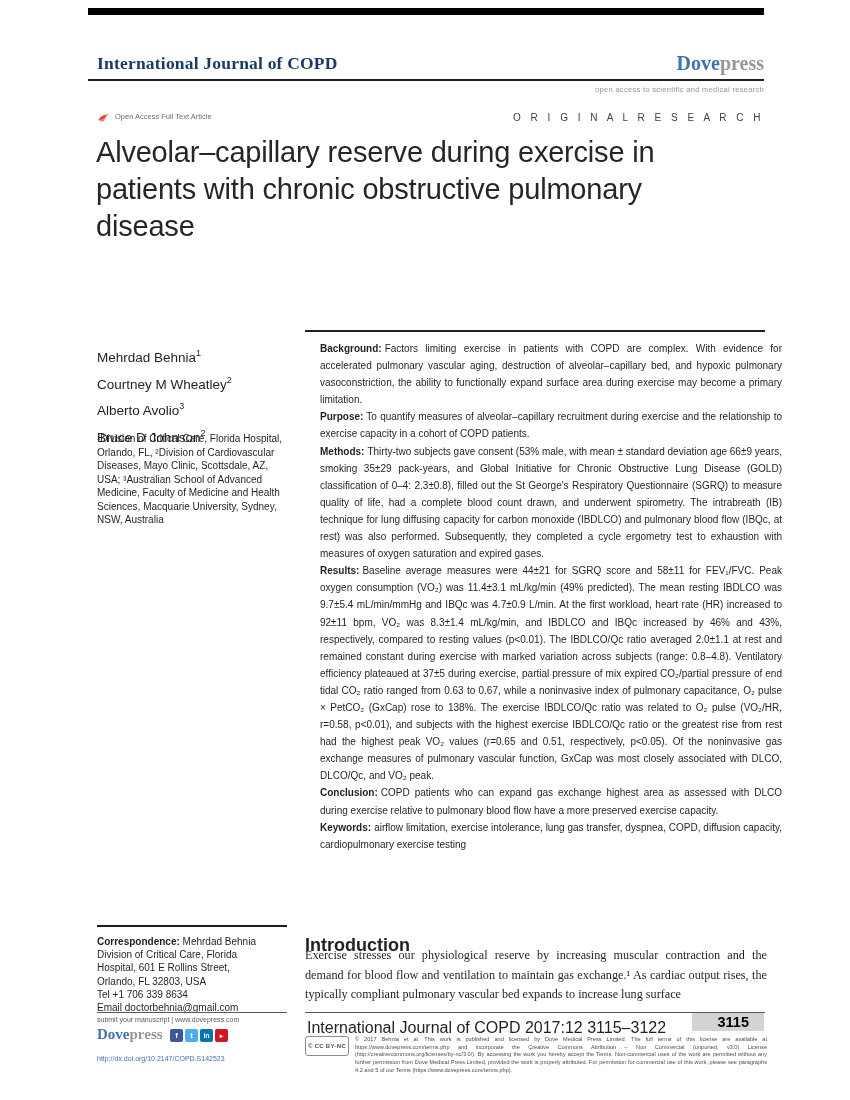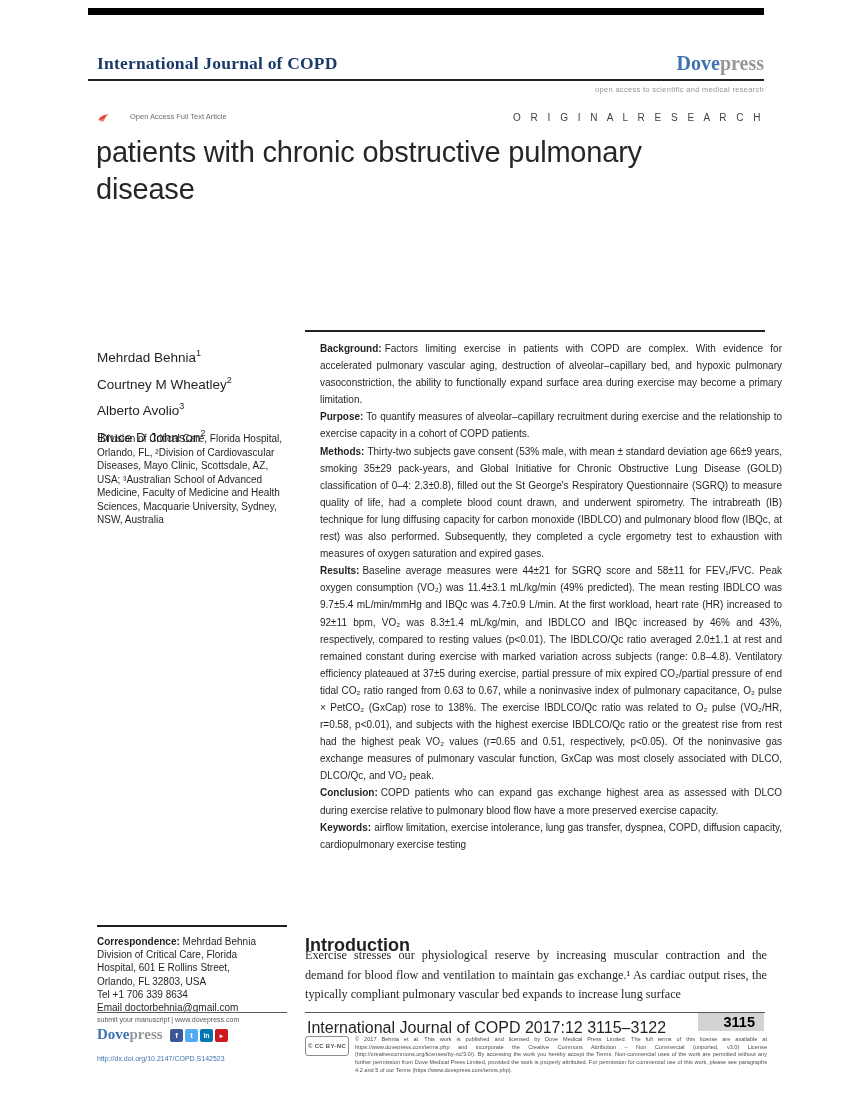--- a/index.html
+++ b/index.html
@@ -15,21 +15,21 @@
   .journal-name {
     left: 97px; top: 53px; font-family: "Liberation Serif", serif;
     font-weight: bold; font-size: 17.5px; color: #1b3a68; letter-spacing: 0.2px;
   }
   .header-rule { left: 88px; top: 79px; width: 676px; height: 1.5px; background: #231f20; }
   .dove-logo { right: 86px; top: 52px; font-family: "Liberation Serif", serif; font-size: 20px; font-weight: bold; }
   .dove-logo .dove { color: #4072b0; }
   .dove-logo .press { color: #95979a; font-weight: bold; }
   .tagline { right: 86px; top: 85px; font-size: 7.5px; color: #939598; letter-spacing: 0.3px; }
 
-  .open-access-row { left: 97px; top: 110px; display: flex; align-items: center; gap: 20px; }
+  .open-access-row { left: 97px; top: 110px; display: flex; align-items: center; gap: 5px; }
   .oa-icon { width: 13px; height: 13px; display: inline-block; }
   .oa-label { font-size: 7.5px; color: #6d6e71; }
   .article-type { right: 86px; top: 112px; font-size: 10px; letter-spacing: 3.5px; color: #414042; }
 
   
   .title { left: 96px; top: 134px; width: 660px; font-size: 29px; line-height: 37px; color: #262626; letter-spacing: -0.2px; }
   .authors { left: 97px; top: 342px; font-size: 13.5px; line-height: 22px; color: #231f20; }
   .authors sup { font-size: 9px; }
   .affiliations { left: 97px; top: 432px; width: 192px; font-size: 10px; line-height: 13.5px; color: #231f20; }
 
@@ -71,21 +71,21 @@
   .li { background: #0077b5; font-size: 7px; }
   .yt { background: #cc181e; font-size: 6px; }
   .doi { left: 97px; top: 1055px; font-size: 7px; color: #4072b0; }
 
   
   .footer-right-rule { left: 305px; top: 1012px; width: 460px; height: 1px; background: #58595b; }
   .citation { left: 307px; top: 1019px; font-size: 16px; color: #231f20; }
   .page-badge {
     right: 86px; top: 1013px; background: #d1d3d4;
     font-size: 14.5px; font-weight: bold; color: #000;
-    padding: 1px 9px 1px 26px;
+    padding: 1px 15px 1px 26px;
   }
   .copyright { left: 305px; top: 1036px; width: 462px; display: flex; gap: 6px; align-items: flex-start; }
   .cc-box {
     width: 44px; height: 20px; border: 1px solid #8a8c8e; border-radius: 3px; flex: none;
     display: flex; align-items: center; justify-content: center;
     font-size: 6px; color: #4d4d4f; font-weight: bold; letter-spacing: 0.3px;
   }
   .copyright-text { flex: 1; font-size: 5.6px; line-height: 7.7px; color: #4d4d4f; text-align: justify; }
 </style>
 </head>
@@ -102,20 +102,21 @@
     <svg viewBox="0 0 20 20" width="13" height="13">
         <path d="M2 14 C5 8 10 6 18 5 C13 8 12 11 11 15 C8 16.5 4.5 16.5 2 14 Z" fill="#e8432e"></path>
         <path d="M2 14 C7 15 10 14 12 12" stroke="#fff" stroke-width="1" fill="none"></path>
       </svg>
   </span>
   <span class="oa-label">Open Access Full Text Article</span>
 </div>
 <div class="abs article-type">O R I G I N A L   R E S E A R C H</div>
 
 <div class="abs title">
+  <div>Alveolar–capillary reserve during exercise in</div>
   <div>patients with chronic obstructive pulmonary</div>
   <div>disease</div>
 </div>
 
 <div class="abs authors">
   <div><span>Mehrdad Behnia</span><sup>1</sup></div>
   <div><span>Courtney M Wheatley</span><sup>2</sup></div>
   <div><span>Alberto Avolio</span><sup>3</sup></div>
   <div><span>Bruce D Johnson</span><sup>2</sup></div>
 </div>

